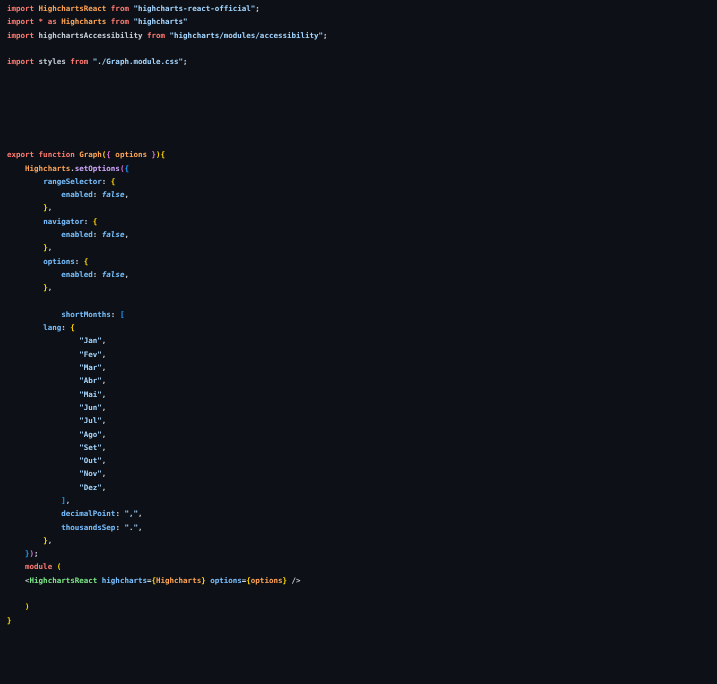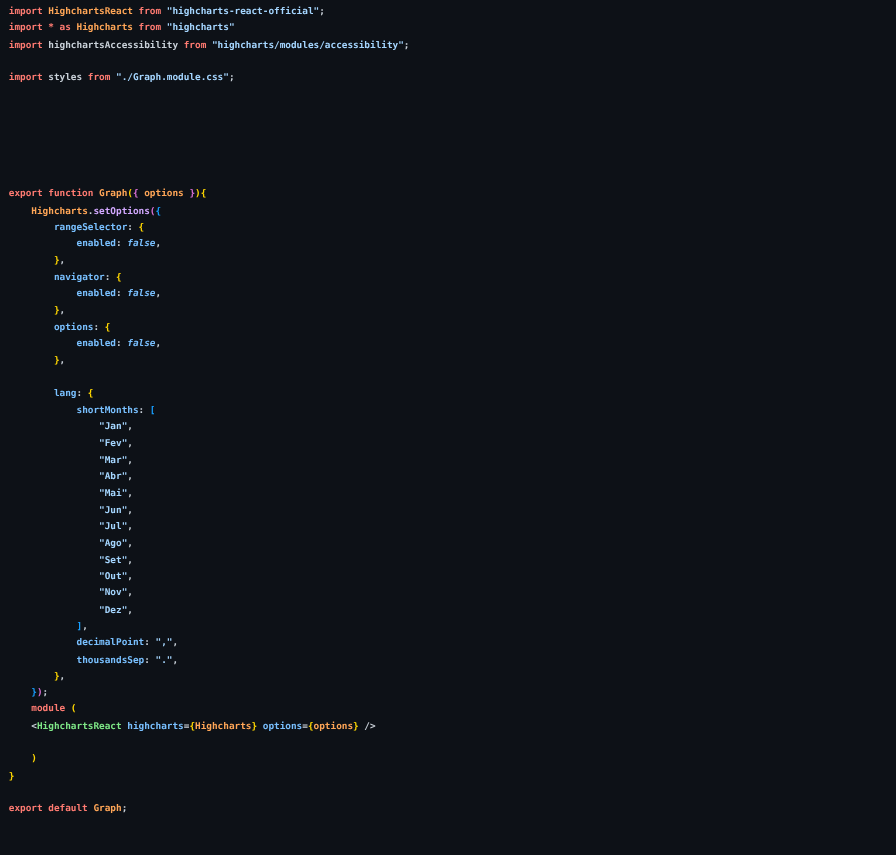--- a/index.html
+++ b/index.html
@@ -65,22 +65,22 @@
       <div class="code-line"><span class="tok-fg">        </span><span class="tok-prop">rangeSelector</span><span class="tok-fg">: </span><span class="tok-b1">{</span></div>
       <div class="code-line"><span class="tok-fg">            </span><span class="tok-prop">enabled</span><span class="tok-fg">: </span><span class="tok-const">false</span><span class="tok-fg">,</span></div>
       <div class="code-line"><span class="tok-fg">        </span><span class="tok-b1">}</span><span class="tok-fg">,</span></div>
       <div class="code-line"><span class="tok-fg">        </span><span class="tok-prop">navigator</span><span class="tok-fg">: </span><span class="tok-b1">{</span></div>
       <div class="code-line"><span class="tok-fg">            </span><span class="tok-prop">enabled</span><span class="tok-fg">: </span><span class="tok-const">false</span><span class="tok-fg">,</span></div>
       <div class="code-line"><span class="tok-fg">        </span><span class="tok-b1">}</span><span class="tok-fg">,</span></div>
       <div class="code-line"><span class="tok-fg">        </span><span class="tok-prop">options</span><span class="tok-fg">: </span><span class="tok-b1">{</span></div>
       <div class="code-line"><span class="tok-fg">            </span><span class="tok-prop">enabled</span><span class="tok-fg">: </span><span class="tok-const">false</span><span class="tok-fg">,</span></div>
       <div class="code-line"><span class="tok-fg">        </span><span class="tok-b1">}</span><span class="tok-fg">,</span></div>
       <div class="code-line"></div>
+      <div class="code-line"><span class="tok-fg">            </span><span class="tok-prop">shortMonths</span><span class="tok-fg">: </span><span class="tok-b3">[</span></div>
       <div class="code-line"><span class="tok-fg">        </span><span class="tok-prop">lang</span><span class="tok-fg">: </span><span class="tok-b1">{</span></div>
-      <div class="code-line"><span class="tok-fg">            </span><span class="tok-prop">shortMonths</span><span class="tok-fg">: </span><span class="tok-b3">[</span></div>
       <div class="code-line"><span class="tok-fg">                </span><span class="tok-str">"Jan"</span><span class="tok-fg">,</span></div>
       <div class="code-line"><span class="tok-fg">                </span><span class="tok-str">"Fev"</span><span class="tok-fg">,</span></div>
       <div class="code-line"><span class="tok-fg">                </span><span class="tok-str">"Mar"</span><span class="tok-fg">,</span></div>
       <div class="code-line"><span class="tok-fg">                </span><span class="tok-str">"Abr"</span><span class="tok-fg">,</span></div>
       <div class="code-line"><span class="tok-fg">                </span><span class="tok-str">"Mai"</span><span class="tok-fg">,</span></div>
       <div class="code-line"><span class="tok-fg">                </span><span class="tok-str">"Jun"</span><span class="tok-fg">,</span></div>
       <div class="code-line"><span class="tok-fg">                </span><span class="tok-str">"Jul"</span><span class="tok-fg">,</span></div>
       <div class="code-line"><span class="tok-fg">                </span><span class="tok-str">"Ago"</span><span class="tok-fg">,</span></div>
       <div class="code-line"><span class="tok-fg">                </span><span class="tok-str">"Set"</span><span class="tok-fg">,</span></div>
       <div class="code-line"><span class="tok-fg">                </span><span class="tok-str">"Out"</span><span class="tok-fg">,</span></div>
@@ -90,15 +90,14 @@
       <div class="code-line"><span class="tok-fg">            </span><span class="tok-prop">decimalPoint</span><span class="tok-fg">: </span><span class="tok-str">","</span><span class="tok-fg">,</span></div>
       <div class="code-line"><span class="tok-fg">            </span><span class="tok-prop">thousandsSep</span><span class="tok-fg">: </span><span class="tok-str">"."</span><span class="tok-fg">,</span></div>
       <div class="code-line"><span class="tok-fg">        </span><span class="tok-b1">}</span><span class="tok-fg">,</span></div>
       <div class="code-line"><span class="tok-fg">    </span><span class="tok-b3">}</span><span class="tok-b2">)</span><span class="tok-fg">;</span></div>
       <div class="code-line"><span class="tok-fg">    </span><span class="tok-kw">module </span><span class="tok-b1">(</span></div>
       <div class="code-line"><span class="tok-fg">    </span><span class="tok-fg">&lt;</span><span class="tok-tag">HighchartsReact </span><span class="tok-attr">highcharts</span><span class="tok-fg">=</span><span class="tok-b1">{</span><span class="tok-id">Highcharts</span><span class="tok-b1">}</span><span class="tok-attr"> options</span><span class="tok-fg">=</span><span class="tok-b1">{</span><span class="tok-id">options</span><span class="tok-b1">}</span><span class="tok-fg"> /&gt;</span></div>
       <div class="code-line"></div>
       <div class="code-line"><span class="tok-fg">    </span><span class="tok-b1">)</span></div>
       <div class="code-line"><span class="tok-b1">}</span></div>
       <div class="code-line"></div>
-      <div class="code-line"><span class="tok-kw">export default </span><span class="tok-id">Graph</span><span class="tok-fg">;</span></div>
     </div>
 </div>
 
 </body></html>

